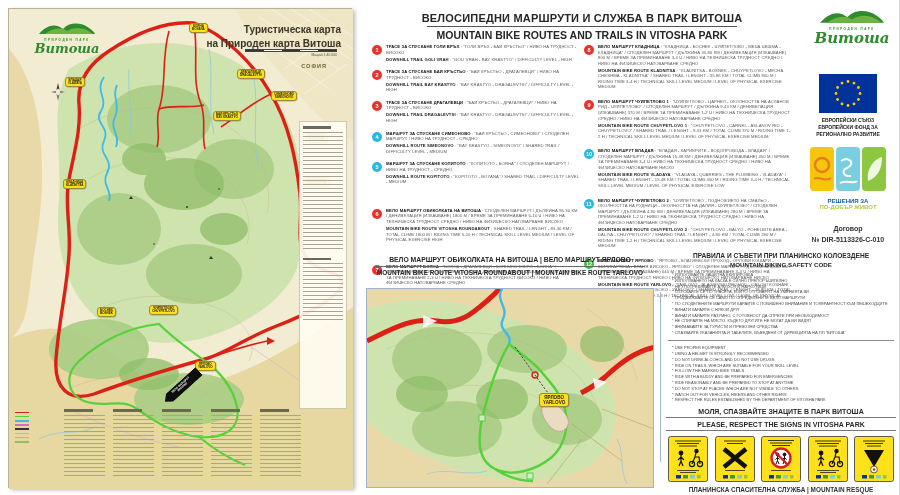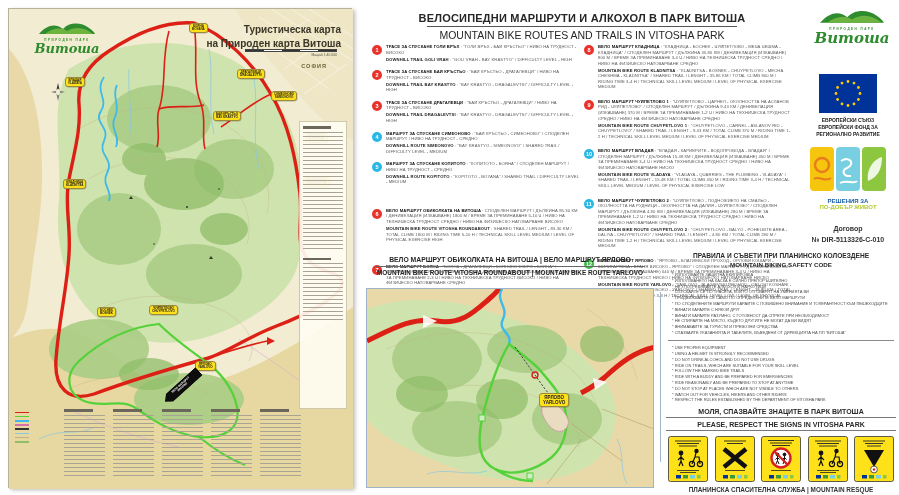--- a/index.html
+++ b/index.html
@@ -50,21 +50,21 @@
   .legend-col .txtlines{height:62px}
   .swatches i{display:block;width:14px;height:1.6px;margin:2.6px 0}
 
   
   .right-panel{position:absolute;left:362px;top:0;width:538px;height:495px;background:#fff;
     border-right:1px solid #d8d8d8}
   .main-header{position:absolute;left:0;top:12px;width:440px;text-align:center;color:#262626}
   .title-bg{font-size:11px;font-weight:bold;letter-spacing:.2px}
   .hrule{height:1px;background:#555;margin:2px auto}
   .main-header .hrule{width:310px}
-  .title-en{font-size:10.5px;font-weight:normal}
+  .title-en{font-size:10.5px;font-weight:bold}
 
   .routes-col{position:absolute;top:44px;display:flex;flex-direction:column;gap:7px;width:208px}
   .col-left{left:10px}
   .col-right{left:222px;gap:9px}
   .route{display:flex;gap:4px}
   .rnum{flex:0 0 10px;width:10px;height:10px;border-radius:50%;color:#fff;font-size:5.5px;
     font-weight:bold;display:flex;align-items:center;justify-content:center;margin-top:1px}
   .rtext{font-size:4.2px;line-height:1.32;color:#5a5a5a;letter-spacing:.1px}
   .bt,.et{color:#101010}
   .en-block{display:block;margin-top:1.5px}
@@ -306,21 +306,21 @@
       <div class="legend-col">
           <div class="hdr"></div>
           <div class="txtlines"></div>
         </div>
     </div>
   </section>
 
   <section class="right-panel">
 
     <header class="main-header">
-      <div class="title-bg">ВЕЛОСИПЕДНИ МАРШРУТИ И АЛКОХОЛ В ПАРК ВИТОША</div>
+      <div class="title-bg">ВЕЛОСИПЕДНИ МАРШРУТИ И СЛУЖБА В ПАРК ВИТОША</div>
       <div class="hrule"></div>
       <div class="title-en">MOUNTAIN BIKE ROUTES AND TRAILS IN VITOSHA PARK</div>
     </header>
 
     <div class="v-logo panel-logo">
       <svg width="70" height="16" viewBox="0 0 60 14">
         <path d="M2,13 C10,4 18,2 26,8 C32,1 44,1 52,7 C55,9 57,11 58,13 Z" fill="#2e8b2e"></path>
         <path d="M8,13 C16,7 24,6 30,10 C38,5 48,6 56,13 Z" fill="#6db33f"></path>
       </svg>
       <div class="v-park">ПРИРОДЕН ПАРК</div>

